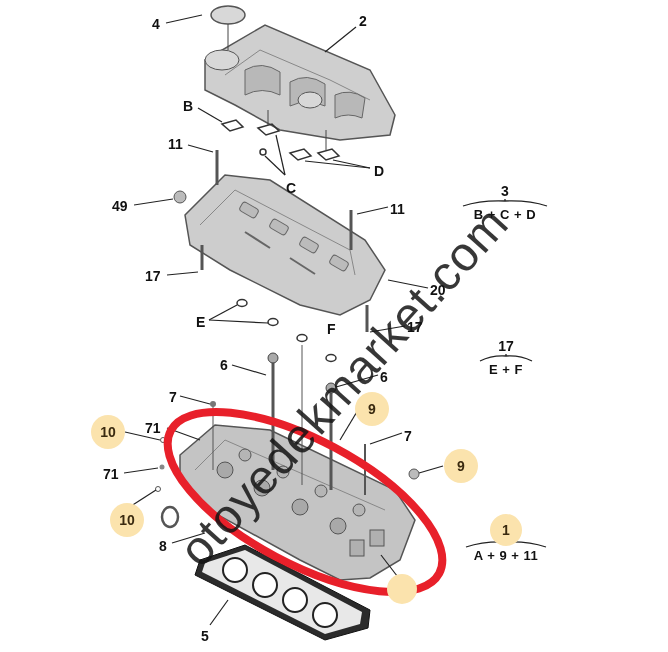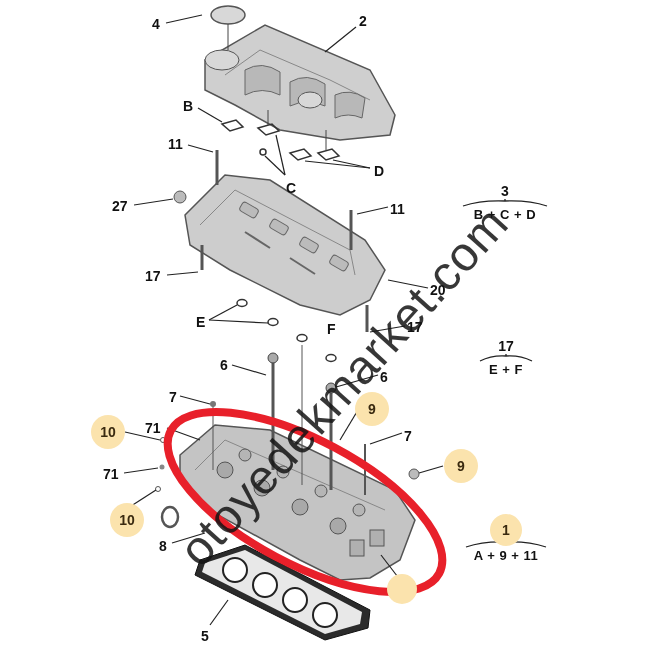--- a/index.html
+++ b/index.html
@@ -139,21 +139,21 @@
 
     <ellipse cx="305" cy="502" rx="152" ry="62" transform="rotate(28 305 502)" fill="none" stroke="#e8202a" stroke-width="8"></ellipse>
   </svg>
 
   <span class="lbl" style="left:152px;top:17px;">4</span>
   <span class="lbl" style="left:359px;top:14px;">2</span>
   <span class="lbl" style="left:183px;top:99px;">B</span>
   <span class="lbl" style="left:168px;top:137px;">11</span>
   <span class="lbl" style="left:286px;top:181px;">C</span>
   <span class="lbl" style="left:374px;top:164px;">D</span>
-  <span class="lbl" style="left:112px;top:199px;">27</span>
+  <span class="lbl" style="left:112px;top:199px;">49</span>
   <span class="lbl" style="left:390px;top:202px;">11</span>
   <span class="lbl" style="left:145px;top:269px;">17</span>
   <span class="lbl" style="left:430px;top:283px;text-align:right;">20</span>
   <span class="lbl" style="left:196px;top:315px;">E</span>
   <span class="lbl" style="left:327px;top:322px;">F</span>
   <span class="lbl" style="left:407px;top:320px;">17</span>
   <span class="lbl" style="left:220px;top:358px;">6</span>
   <span class="lbl" style="left:380px;top:370px;">6</span>
   <span class="lbl" style="left:169px;top:390px;">7</span>
   <span class="lbl" style="left:145px;top:421px;">71</span>

